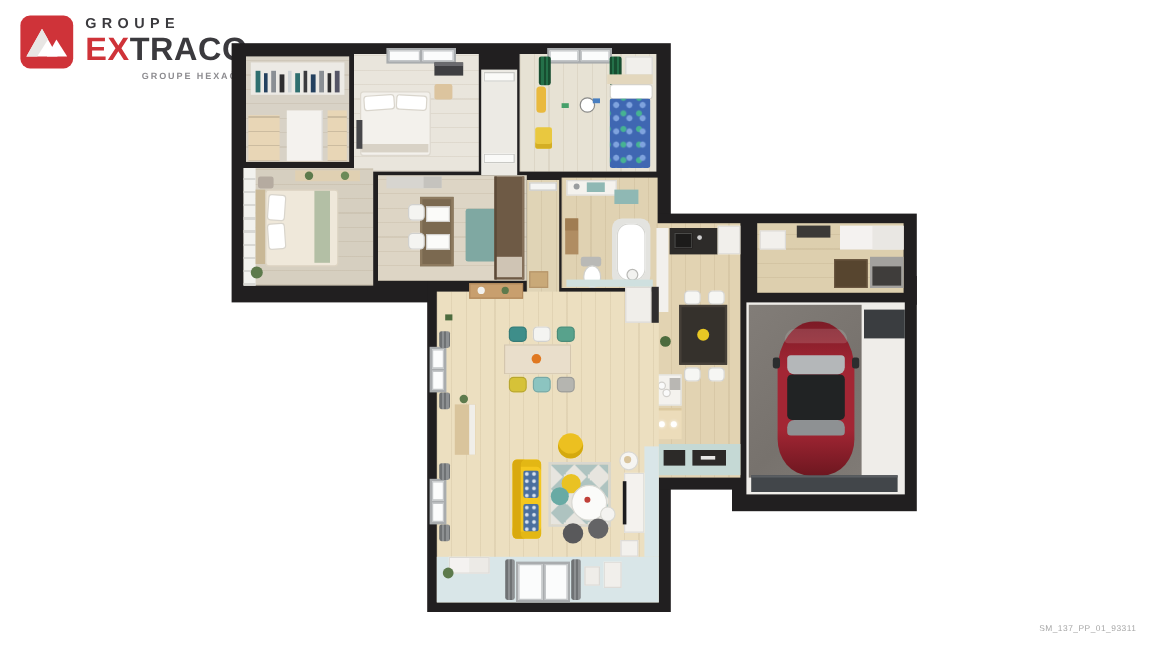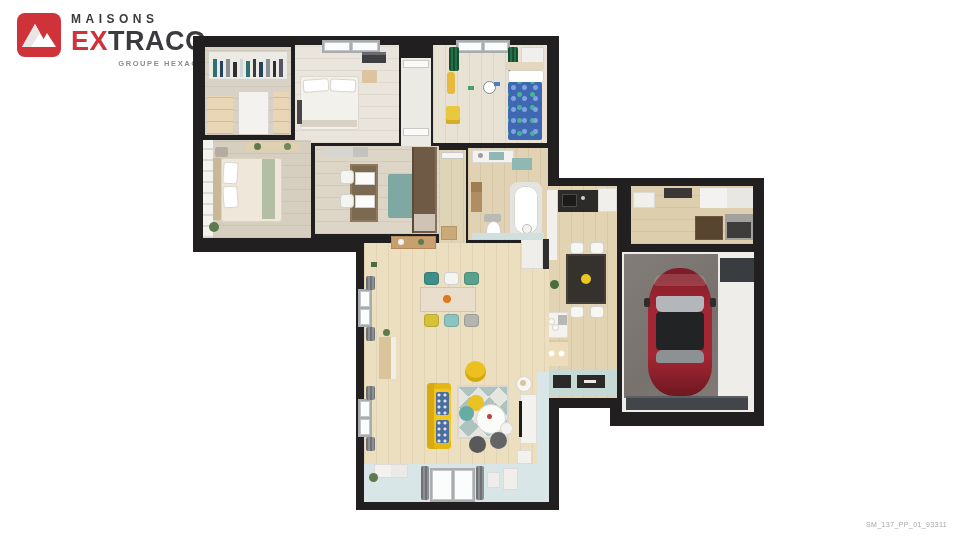--- a/index.html
+++ b/index.html
@@ -33,21 +33,21 @@
 <div class="a logo">
   <span>
     <svg width="46" height="46" viewBox="0 0 46 46">
       <rect x="1" y="1" width="44" height="44" rx="8" fill="#cf3339"></rect>
       <polygon points="6,35 19,12 32,35" fill="#ffffff"></polygon>
       <polygon points="19,12 24,21 15,35 6,35" fill="#e8e6e4"></polygon>
       <polygon points="23,35 31,21 40,35" fill="#ffffff"></polygon>
     </svg>
   </span>
   <span>
-    <div class="brand-top">MAISONS</div>
+    <div class="brand-top">GROUPE</div>
     <div class="brand-main"><span class="red">EX</span><span>TRACO</span></div>
     <div class="brand-sub">GROUPE HEXAŌM</div>
   </span>
 </div>
 
 <div class="a" style="left:0;top:0;width:960px;height:540px;">
 
   <div class="a wall" style="left:193px;top:36px;width:366px;height:216px;"></div>
   <div class="a wall" style="left:356px;top:233px;width:203px;height:277px;"></div>
   <div class="a wall" style="left:539px;top:178px;width:225px;height:76px;"></div>

